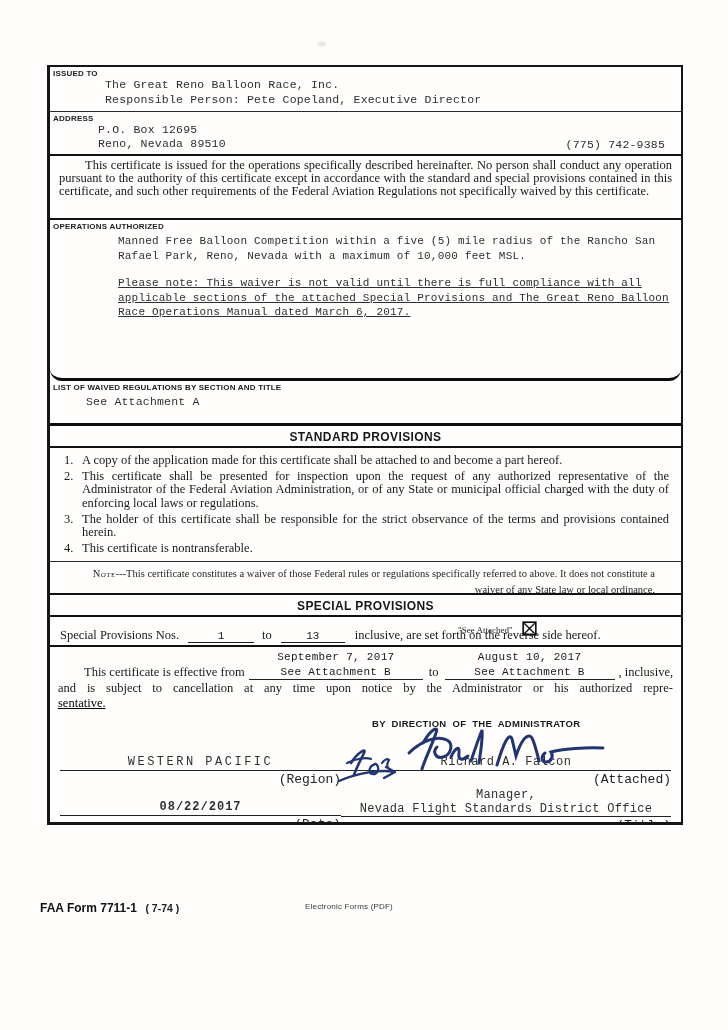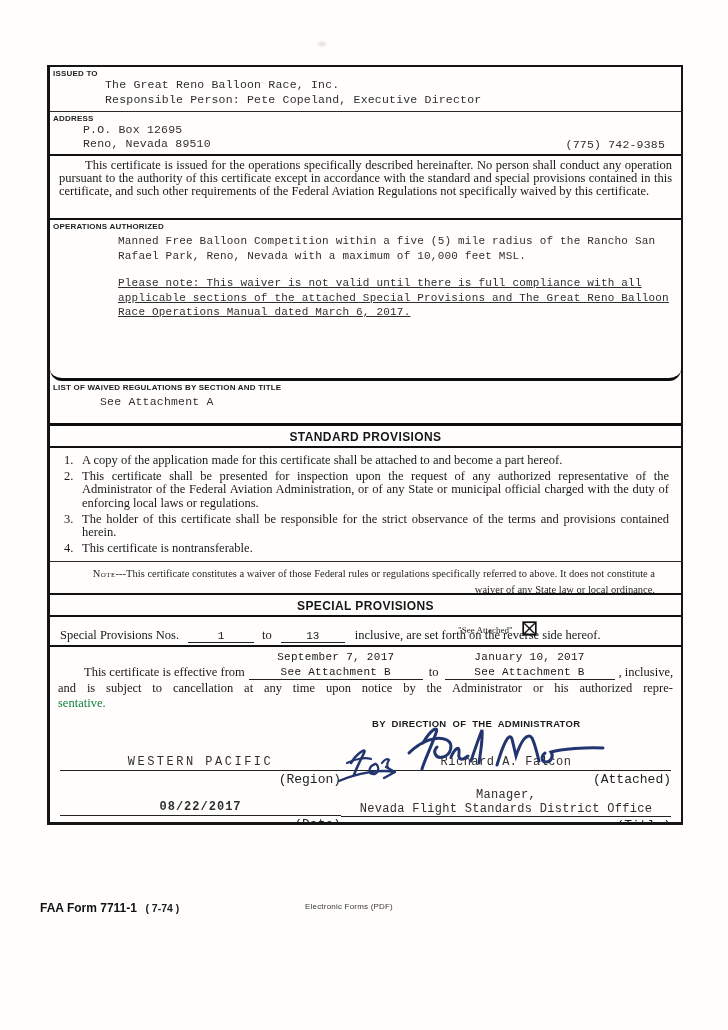--- a/index.html
+++ b/index.html
@@ -29,34 +29,34 @@
 
   
   .fld-label { font-size:8px; font-weight:bold; letter-spacing:.2px; padding:2px 0 0 3px; color:#222; }
 
   .mono { font-family:"Liberation Mono", monospace; color:#2f2f2f; }
 
   .sec-issued { height:45px; }
   .sec-issued .line { font-size:11.5px; letter-spacing:.2px; padding-left:55px; line-height:14.5px; }
 
   .sec-address { height:44px; }
-  .sec-address .line { font-size:11.5px; letter-spacing:.2px; padding-left:33px; line-height:14px; }
+  .sec-address .line { font-size:11.5px; letter-spacing:.2px; padding-left:48px; line-height:14px; }
   .phone { position:absolute; right:16px; bottom:3px; font-size:11.5px; letter-spacing:.2px; }
 
   .sec-statement { height:64px; padding:3px 9px 0 9px; }
   .sec-statement p { font-family:"Liberation Serif", serif; font-size:12.5px; line-height:13.2px;
                      text-align:justify; text-indent:26px; color:#181818; }
 
   .sec-operations { height:161px;border-radius:12px; }
   .ops-text { font-size:11px; letter-spacing:.2px; line-height:14.5px; padding-left:68px;
               white-space:pre-line; margin-top:3px; }
   .ops-text + .ops-text { margin-top:13px;text-decoration:underline; }
 
   .sec-waived { height:45px; }
-  .sec-waived .line { font-size:11.5px; letter-spacing:.2px; padding-left:50px; padding-top:3px; }
+  .sec-waived .line { font-size:11.5px; letter-spacing:.2px; padding-left:36px; padding-top:3px; }
 
   .band { height:22px; text-align:center; font-size:12px; font-weight:bold; letter-spacing:.4px;
           padding-top:4px; color:#161616; }
 
   .sec-std { height:114px; padding:6px 12px 0 10px; }
   .std-item { display:flex; font-family:"Liberation Serif", serif; font-size:12.5px;
               line-height:13.2px; color:#181818; margin-bottom:3px; }
   .std-item .num { width:22px; flex:0 0 22px; text-align:left; padding-left:4px; }
   .std-item .txt { flex:1; text-align:justify; }
 
@@ -80,21 +80,21 @@
              font-size:12.5px; padding:2px 6px 0 8px; color:#181818; }
   .eff-prefix { padding-left:26px; white-space:nowrap; }
   .blank-stack { display:inline-block; border-bottom:1px solid #222; text-align:center; margin:0 4px; }
   .blank-stack .d { font-family:"Liberation Mono", monospace; font-size:11px; line-height:14px; letter-spacing:.3px; }
   .blank-stack .v { font-family:"Liberation Mono", monospace; font-size:11px; line-height:14px; letter-spacing:.3px; }
   .blank-a { width:174px; }
   .blank-b { width:170px; }
   .eff-to { padding:0 2px; }
   .eff-cont { font-family:"Liberation Serif", serif; font-size:12.5px; line-height:14.5px;
               padding:1px 8px 0 8px; text-align:justify; text-align-last:justify; color:#181818; }
-  .eff-cont2 { font-family:"Liberation Serif", serif; font-size:12.5px; padding-left:8px; color:#15803d; }
+  .eff-cont2 { font-family:"Liberation Serif", serif; font-size:12.5px; padding-left:8px; color:#000000;text-decoration:underline; }
 
   .by-direction { font-size:9.5px; font-weight:bold; letter-spacing:.3px; word-spacing:3px;
                   margin:7px 0 0 322px; color:#1a1a1a; }
 
   .sig-grid { display:grid; grid-template-columns:46% 54%; padding:0 10px; margin-top:2px; }
   .sig-cell { position:relative; }
   .u-block { border-bottom:1px solid #222; text-align:center; }
   .u-label { text-align:right; font-family:Liberation Mono, monospace; font-size:13px; color:#222; padding-top:1px; }
 
   .region-val { font-size:12px; letter-spacing:2.5px; line-height:15px; margin-top:24px; }
@@ -205,21 +205,21 @@
 
     <section class="sec-final">
       <div class="eff-row">
         <span class="eff-prefix">This certificate is effective from</span>
         <span class="blank-stack blank-a">
           <span class="d">September 7, 2017</span><br>
           <span class="v">See Attachment B</span>
         </span>
         <span class="eff-to">to</span>
         <span class="blank-stack blank-b">
-          <span class="d">January 10, 2017</span><br>
+          <span class="d">August 10, 2017</span><br>
           <span class="v">See Attachment B</span>
         </span>
         <span>, inclusive,</span>
       </div>
       <div class="eff-cont">and is subject to cancellation at any time upon notice by the Administrator or his authorized repre-</div>
       <div class="eff-cont2">sentative.</div>
 
       <div class="by-direction">BY DIRECTION OF THE ADMINISTRATOR</div>
 
       <div class="sig-grid">

